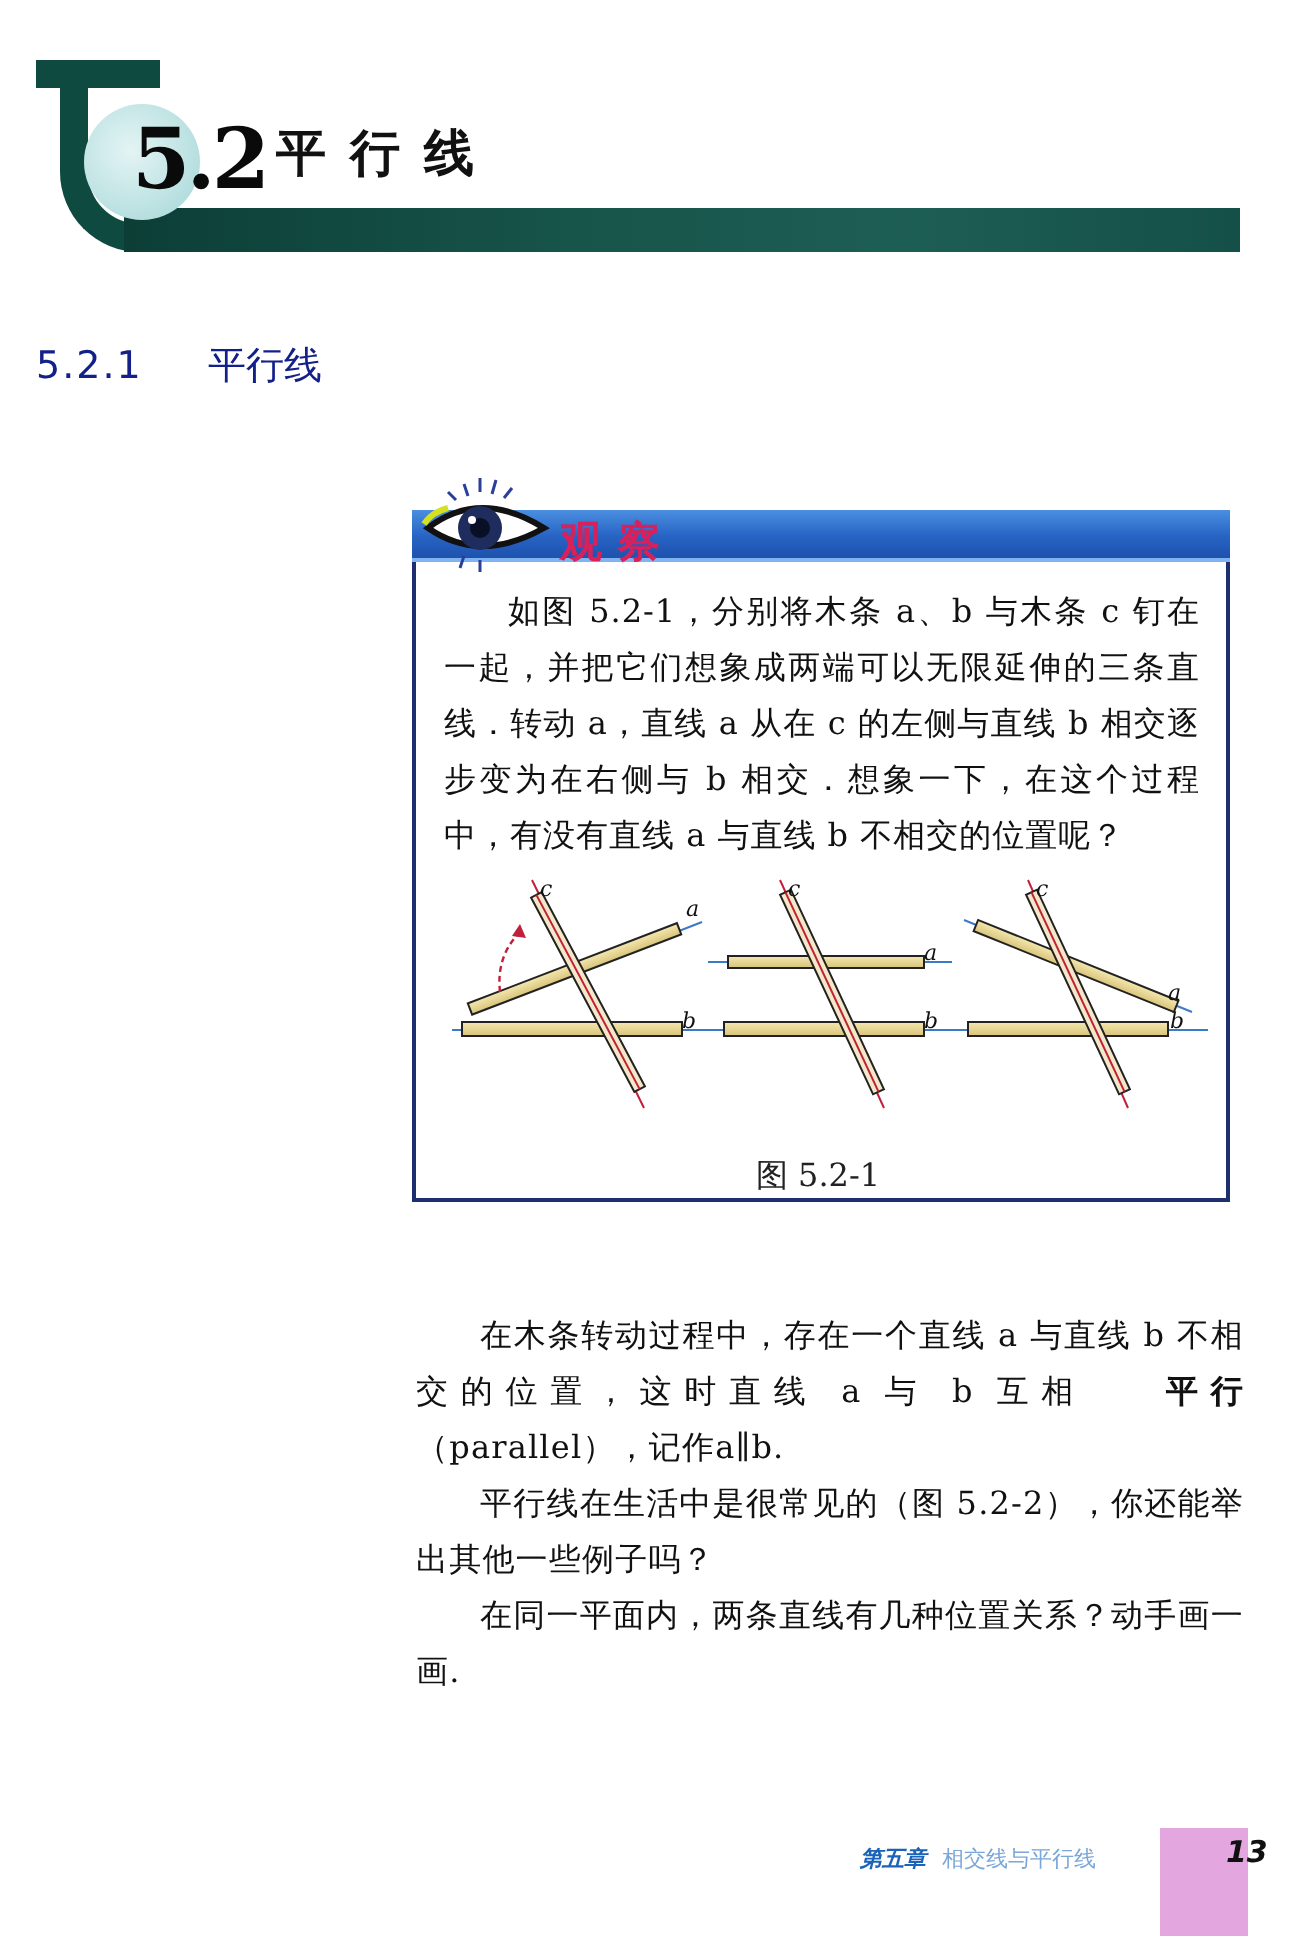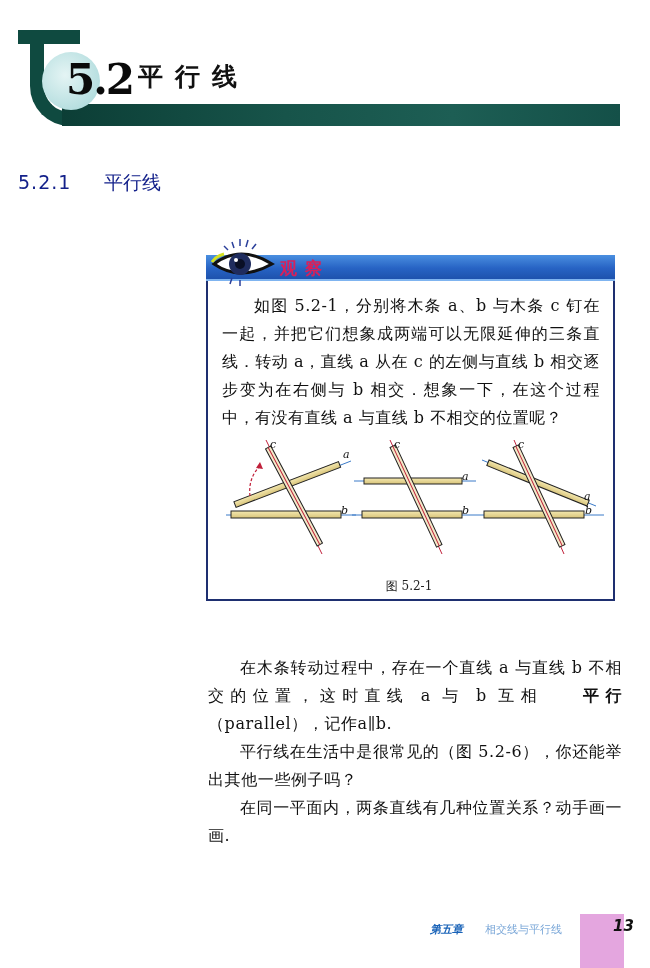--- a/index.html
+++ b/index.html
@@ -27,35 +27,35 @@
 
   .subsec { position:absolute; left:18px; top:170px; font-family:"DejaVu Sans","Liberation Sans",sans-serif;
     font-size:19px; color:#13208a; }
   .subsec .num { display:inline-block; width:86px; letter-spacing:1px; }
 
   
   .obs { position:absolute; left:206px; top:255px; width:409px; height:346px;
     border:2px solid #1e2f70; border-top:none; box-sizing:border-box; background:#fff; }
   .obs-bar { position:absolute; left:206px; top:255px; width:409px; height:26px;
     background:linear-gradient(180deg,#4a8fe0,#2763c4 55%,#1e52ad); border-bottom:2px solid #7fb4f0; box-sizing:border-box; }
-  .obs-label { position:absolute; left:280px; top:257px; font-size:17px; font-weight:bold; color:#d8205a; letter-spacing:8px; }
+  .obs-label { position:absolute; left:280px; top:257px; font-size:21px; font-weight:bold; color:#d8205a; letter-spacing:8px; }
   .eye { position:absolute; left:210px; top:238px; width:70px; height:50px; }
   .obs-text { position:absolute; left:222px; top:292px; width:378px; font-size:16px; line-height:28px;
     text-align:justify; letter-spacing:0.5px; }
   .obs-text p { margin:0; text-indent:2em; }
   .fig { position:absolute; left:226px; top:438px; width:380px; height:120px; }
-  .fig-caption { position:absolute; left:206px; top:578px; width:406px; text-align:center; font-size:12px; color:#222; }
+  .fig-caption { position:absolute; left:206px; top:578px; width:406px; text-align:center; font-size:16px; color:#222; }
 
   .body-text { position:absolute; left:208px; top:654px; width:414px; font-size:16px; line-height:28px;
     text-align:justify; letter-spacing:0.6px; }
   .body-text p { margin:0; text-indent:2em; }
   .bold { font-weight:bold; font-family:"DejaVu Sans",sans-serif;margin-left:40px; }
 
   .footer-chap { position:absolute; left:430px; top:922px; font-family:"DejaVu Sans",sans-serif; font-size:11px; color:#1a63b8; }
-  .footer-chap .b { font-weight:bold; font-style:italic; margin-right:22px; }
+  .footer-chap .b { font-weight:bold; font-style:italic; margin-right:8px; }
   .footer-chap .t { color:#7aa7d8; }
   .page-box { position:absolute; left:580px; top:914px; width:44px; height:54px; background:#e4a6df; }
   .page-num { position:absolute; left:613px; top:917px; font-family:"DejaVu Sans",sans-serif; font-size:15px; font-weight:bold; font-style:italic; color:#111; }
 </style>
 </head>
 <body>
 
 <div class="sec-header">
   <div class="band-top"></div>
   <div class="band-curve2"></div>
@@ -149,21 +149,21 @@
       <rect x="258" y="55" width="110" height="6" fill="#f4e8c8" stroke="#222" stroke-width="1"></rect>
       <line x1="258" y1="58" x2="368" y2="58" stroke="#c0203a" stroke-width="1"></line>
     </g>
     <text x="292" y="10" font-size="11" font-style="italic" fill="#111">c</text>
   </g>
 </svg>
 <div class="fig-caption">图 5.2-1</div>
 
 <div class="body-text">
   <p><span>在木条转动过程中，存在一个直线 a 与直线 b 不相交的位置，这时直线 a 与 b 互相</span><span class="bold">平行</span><span>（parallel），记作a∥b.</span></p>
-  <p>平行线在生活中是很常见的（图 5.2-6），你还能举出其他一些例子吗？</p>
+  <p>平行线在生活中是很常见的（图 5.2-2），你还能举出其他一些例子吗？</p>
   <p>在同一平面内，两条直线有几种位置关系？动手画一画.</p>
 </div>
 
 <div class="footer-chap">
   <span class="b">第五章</span><span class="t">相交线与平行线</span>
 </div>
 <div class="page-box"></div>
 <div class="page-num">13</div>
 
 </body></html>

